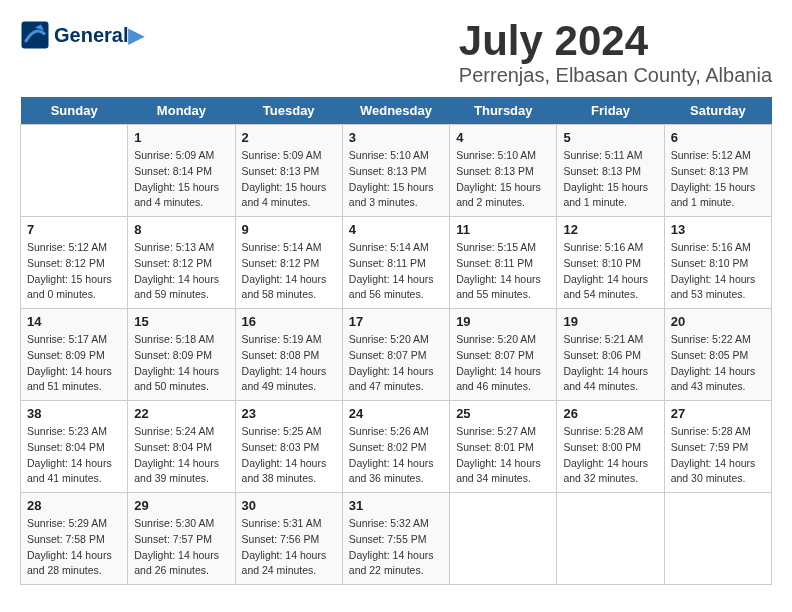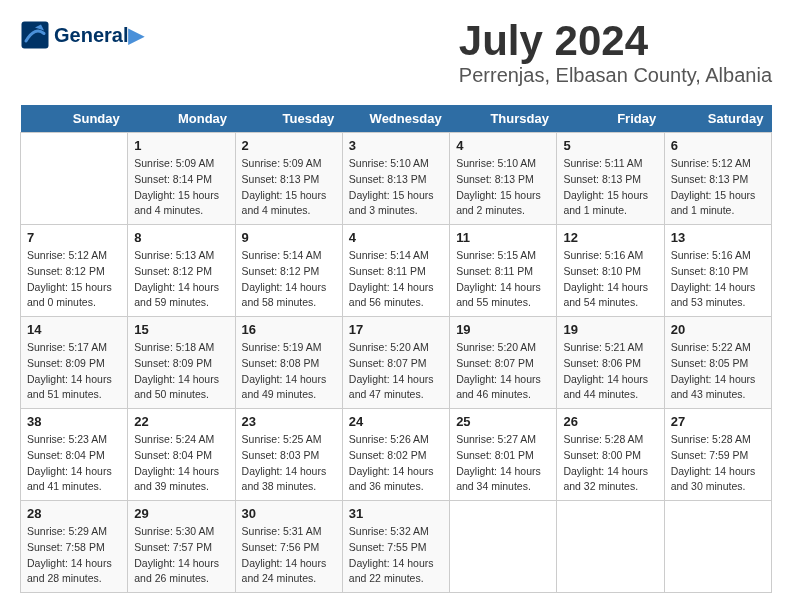--- a/index.html
+++ b/index.html
@@ -7,21 +7,21 @@
       font-family: Arial, sans-serif;
       background: #fff;
       width: 792px;
       min-height: 612px;
       padding: 20px;
     }
     .header {
       display: flex;
       justify-content: space-between;
       align-items: flex-start;
-      margin-bottom: 18px;
+      margin-bottom: 10px;
     }
     .logo {
       display: flex;
       align-items: center;
     }
     .logo-icon {
       width: 30px;
       height: 30px;
       margin-right: 4px;
     }
@@ -40,21 +40,21 @@
       margin-top: 2px;
     }
     table {
       width: 100%;
       border-collapse: collapse;
       font-size: 11px;
     }
     thead th {
       background-color: #2e6da4;
       color: #fff;
-      text-align: right;
+      text-align: center;
       padding: 6px 8px;
       font-size: 13px;
       font-weight: bold;
     }
     tbody td {
       border: 1px solid #ccc;
       vertical-align: top;
       padding: 5px 6px;
       width: calc(100% / 7);
       height: 90px;

